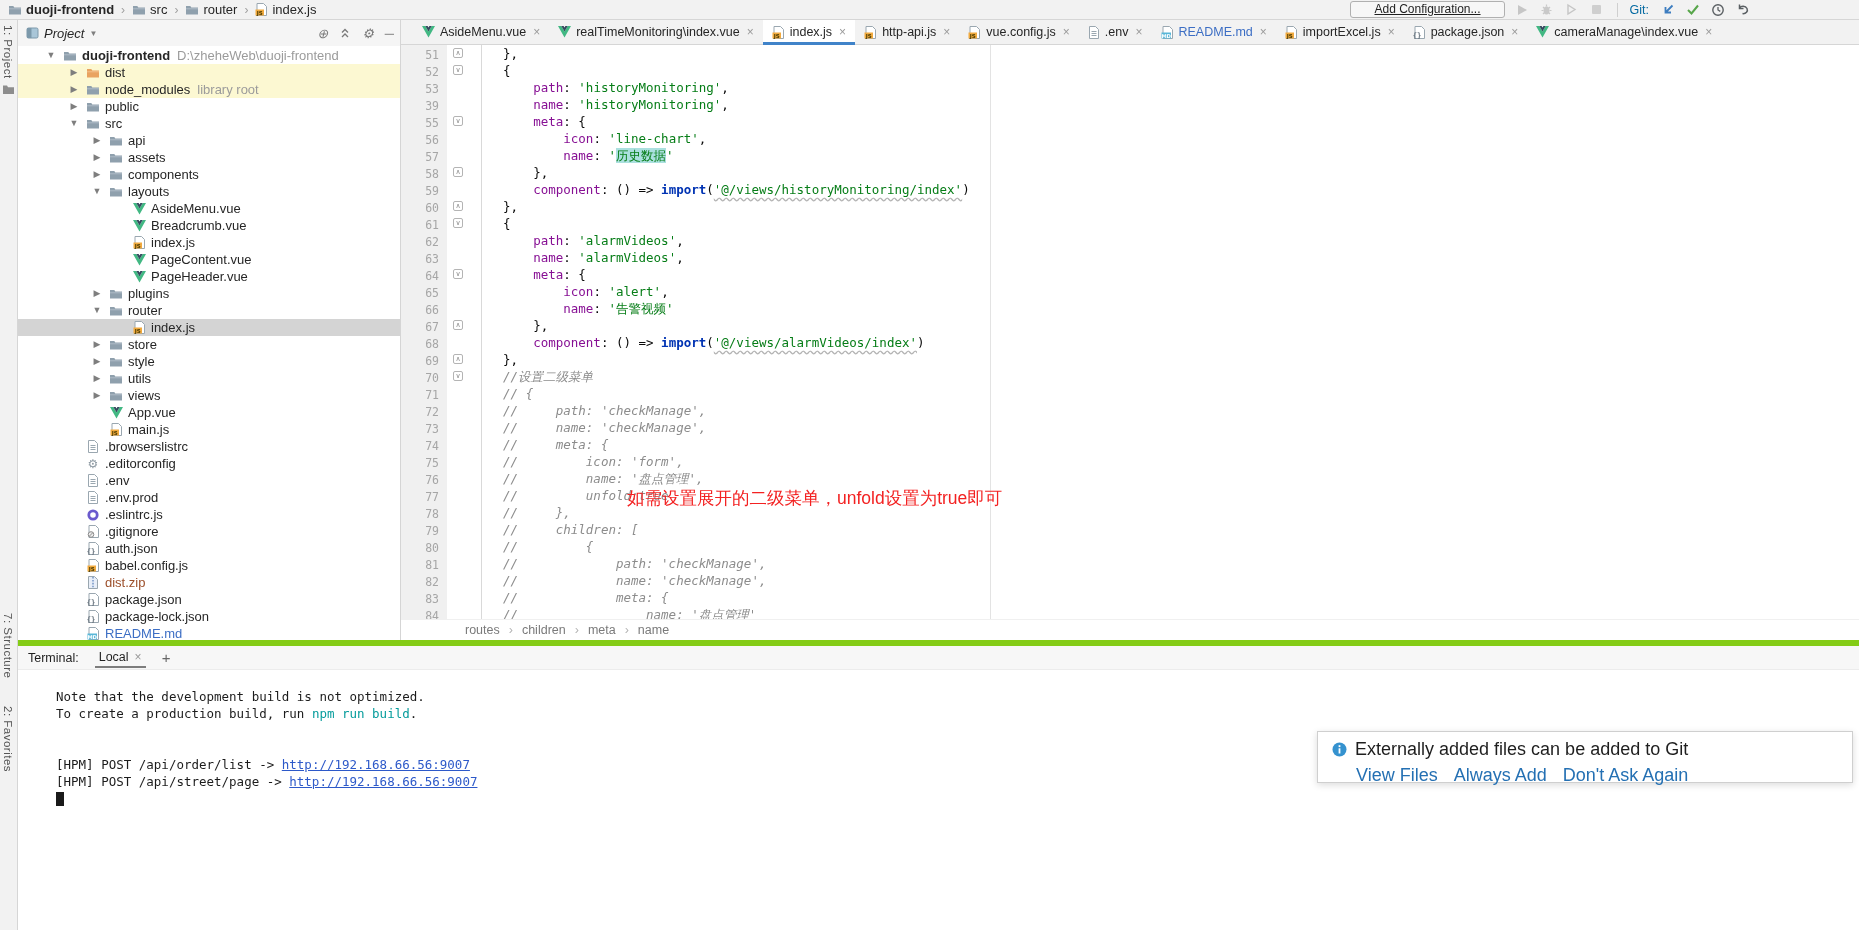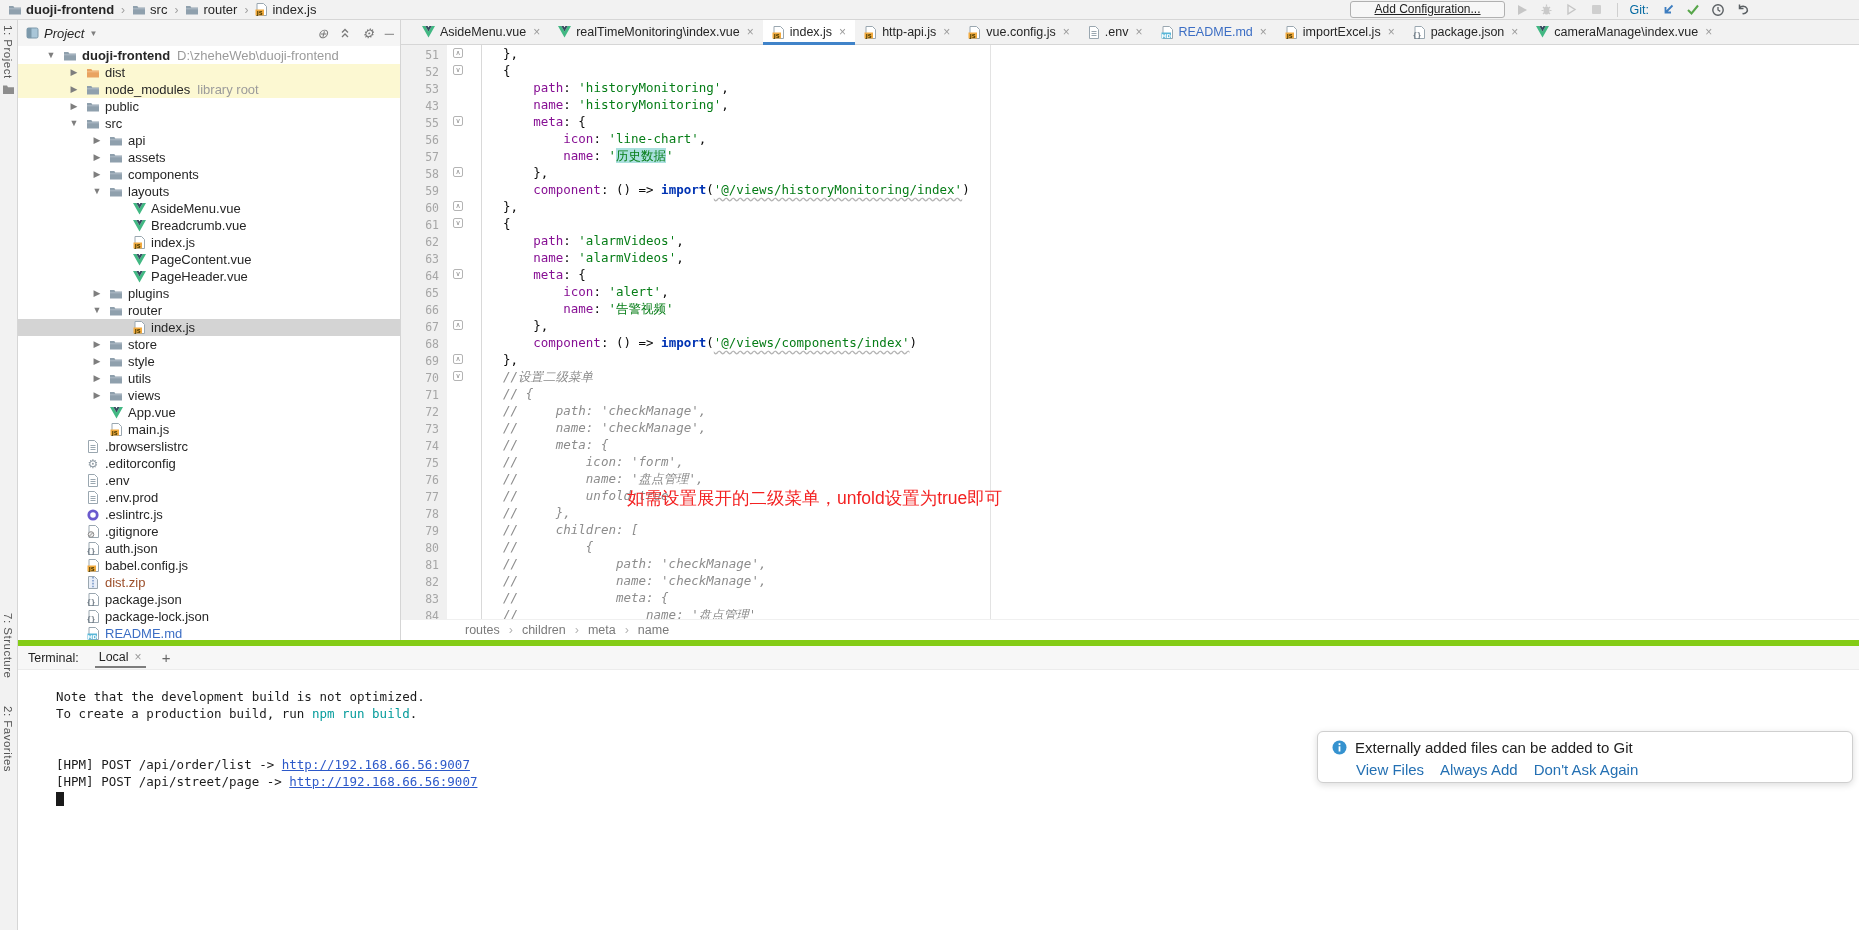--- a/index.html
+++ b/index.html
@@ -90,22 +90,22 @@
   #term-tab .close { color:#9a9a9a; font-size:12px; }
   #term-plus { margin-left:16px; color:#666; font-size:15px; line-height:15px; }
   #term-content { padding:18px 0 0 38px; font:12.5px/17px "DejaVu Sans Mono", monospace; color:#1c1c1c; }
   .t-line { height:17px; white-space:pre; }
   .t-cmd { color:#069c9c; }
   .t-link { color:#2d59c9; text-decoration:underline; cursor:pointer; }
   .t-cursor { display:inline-block; width:8px; height:14px; background:#1a1a1a; vertical-align:text-bottom; }
 
   
   #notification { position:absolute; right:6px; bottom:147px; width:536px; height:52px;
-    background:#fff; border:1px solid #cfcfcf; border-radius:6px; box-shadow:0 2px 7px rgba(0,0,0,.14);
-    padding:7px 14px; font-size:15px; color:#1e1e1e; }
+    background:#fff; border:1px solid #cfcfcf; border-radius:0; box-shadow:0 2px 7px rgba(0,0,0,.14);
+    padding:7px 14px; font-size:18px; color:#1e1e1e; }
   #notif-row1 { display:flex; align-items:center; gap:8px; }
   #notif-actions { margin-top:5px; margin-left:24px; display:flex; gap:16px; }
   #notif-actions span { color:#2470b3; cursor:pointer; }
 
   svg { display:block; }
   .fi { display:inline-flex; }
 </style>
 </head>
 <body>
 
@@ -710,21 +710,21 @@
         </div>
         <div class="code-row">
           <div class="gutter"><span class="num">52</span><span class="fold">∨</span></div>
           <pre class="codepane"><span class="tok-p">  {</span></pre>
         </div>
         <div class="code-row">
           <div class="gutter"><span class="num">53</span></div>
           <pre class="codepane"><span class="tok-p">      </span><span class="tok-k">path</span><span class="tok-p">: </span><span class="tok-s">'historyMonitoring'</span><span class="tok-p">,</span></pre>
         </div>
         <div class="code-row">
-          <div class="gutter"><span class="num">43</span></div>
+          <div class="gutter"><span class="num">39</span></div>
           <pre class="codepane"><span class="tok-p">      </span><span class="tok-k">name</span><span class="tok-p">: </span><span class="tok-s">'historyMonitoring'</span><span class="tok-p">,</span></pre>
         </div>
         <div class="code-row">
           <div class="gutter"><span class="num">55</span><span class="fold">∨</span></div>
           <pre class="codepane"><span class="tok-p">      </span><span class="tok-k">meta</span><span class="tok-p">: {</span></pre>
         </div>
         <div class="code-row">
           <div class="gutter"><span class="num">56</span></div>
           <pre class="codepane"><span class="tok-p">          </span><span class="tok-k">icon</span><span class="tok-p">: </span><span class="tok-s">'line-chart'</span><span class="tok-p">,</span></pre>
         </div>
@@ -767,21 +767,21 @@
         <div class="code-row">
           <div class="gutter"><span class="num">66</span></div>
           <pre class="codepane"><span class="tok-p">          </span><span class="tok-k">name</span><span class="tok-p">: </span><span class="tok-s">'告警视频'</span></pre>
         </div>
         <div class="code-row">
           <div class="gutter"><span class="num">67</span><span class="fold">∧</span></div>
           <pre class="codepane"><span class="tok-p">      },</span></pre>
         </div>
         <div class="code-row">
           <div class="gutter"><span class="num">68</span></div>
-          <pre class="codepane"><span class="tok-p">      </span><span class="tok-k">component</span><span class="tok-p">: () =&gt; </span><span class="tok-kw">import</span><span class="tok-p">(</span><span class="tok-sw">'@/views/components/index'</span><span class="tok-p">)</span></pre>
+          <pre class="codepane"><span class="tok-p">      </span><span class="tok-k">component</span><span class="tok-p">: () =&gt; </span><span class="tok-kw">import</span><span class="tok-p">(</span><span class="tok-sw">'@/views/alarmVideos/index'</span><span class="tok-p">)</span></pre>
         </div>
         <div class="code-row">
           <div class="gutter"><span class="num">69</span><span class="fold">∧</span></div>
           <pre class="codepane"><span class="tok-p">  },</span></pre>
         </div>
         <div class="code-row">
           <div class="gutter"><span class="num">70</span><span class="fold">∨</span></div>
           <pre class="codepane"><span class="tok-c">  //设置二级菜单</span></pre>
         </div>
         <div class="code-row">

